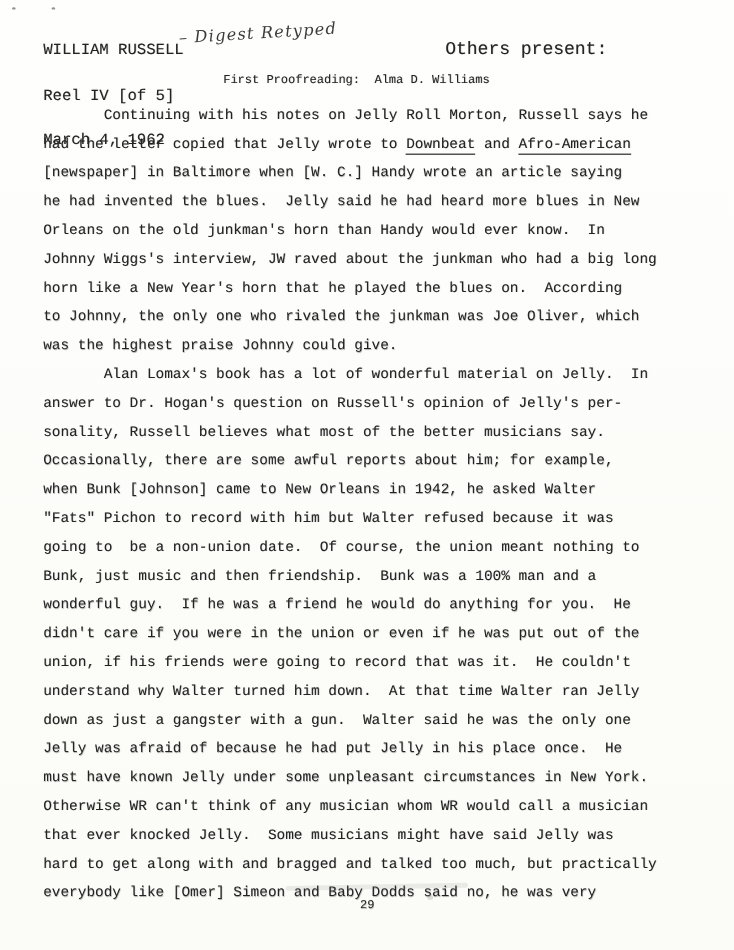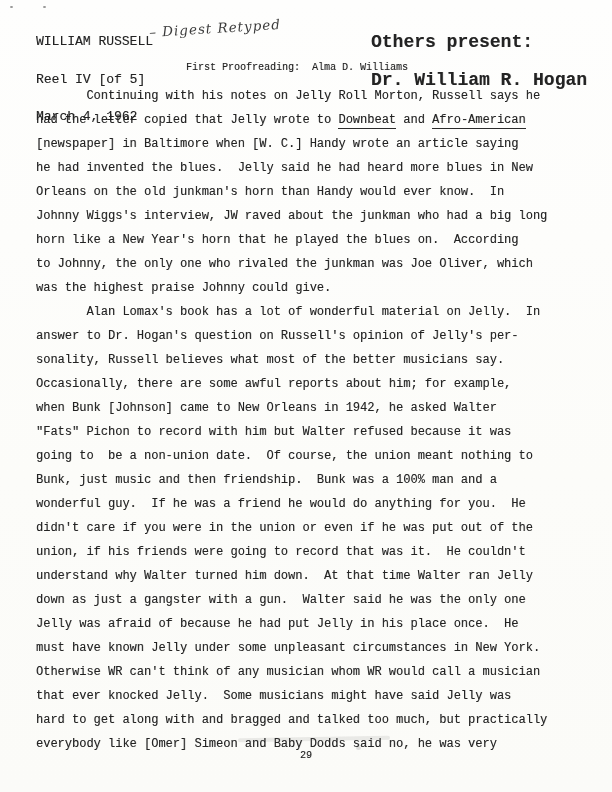--- a/index.html
+++ b/index.html
@@ -18,21 +18,21 @@
     color: #232323;
     text-shadow: 0.4px 0.4px 0.6px rgba(40,40,40,0.35);
     white-space: pre;
   }
   .header-left {
     position: absolute; left: 36px; top: 11px;
     font-size: 13px; line-height: 12.5px;
   }
   .header-right {
     position: absolute; left: 371px; top: 11px;
-    font-size: 18px; line-height: 12.5px; font-weight: bold;
+    font-size: 15px; line-height: 12.5px;
   }
   .proofreading-line {
     position: absolute; left: 186px; top: 61px;
     font-size: 10px; line-height: 14px;
   }
   .handwritten {
     position: absolute; left: 149px; top: 20px;
     font-family: "DejaVu Serif", serif;
     font-style: italic;
     font-size: 13.5px;
@@ -80,21 +80,20 @@
   <div class="header-left tw">
     <div>WILLIAM RUSSELL</div>
     <div>Reel IV [of 5]</div>
     <div>March 4, 1962</div>
   </div>
 
   <div class="handwritten">– Digest Retyped</div>
 
   <div class="header-right tw">
     <div>Others present:</div>
-    <div>Dr. William R. Hogan</div>
   </div>
 
   <div class="proofreading-line tw"><span>First Proofreading:</span><span>  </span><span>Alma D. Williams</span></div>
 
   <div class="body-text tw"><div class="line"><span>       Continuing with his notes on Jelly Roll Morton, Russell says he</span></div><div class="line"><span>had the letter copied that Jelly wrote to </span><span class="underline">Downbeat</span><span> and </span><span class="underline">Afro-American</span></div><div class="line"><span>[newspaper] in Baltimore when [W. C.] Handy wrote an article saying</span></div><div class="line"><span>he had invented the blues.  Jelly said he had heard more blues in New</span></div><div class="line"><span>Orleans on the old junkman's horn than Handy would ever know.  In</span></div><div class="line"><span>Johnny Wiggs's interview, JW raved about the junkman who had a big long</span></div><div class="line"><span>horn like a New Year's horn that he played the blues on.  According</span></div><div class="line"><span>to Johnny, the only one who rivaled the junkman was Joe Oliver, which</span></div><div class="line"><span>was the highest praise Johnny could give.</span></div><div class="line"><span>       Alan Lomax's book has a lot of wonderful material on Jelly.  In</span></div><div class="line"><span>answer to Dr. Hogan's question on Russell's opinion of Jelly's per-</span></div><div class="line"><span>sonality, Russell believes what most of the better musicians say.</span></div><div class="line"><span>Occasionally, there are some awful reports about him; for example,</span></div><div class="line"><span>when Bunk [Johnson] came to New Orleans in 1942, he asked Walter</span></div><div class="line"><span>"Fats" Pichon to record with him but Walter refused because it was</span></div><div class="line"><span>going to  be a non-union date.  Of course, the union meant nothing to</span></div><div class="line"><span>Bunk, just music and then friendship.  Bunk was a 100% man and a</span></div><div class="line"><span>wonderful guy.  If he was a friend he would do anything for you.  He</span></div><div class="line"><span>didn't care if you were in the union or even if he was put out of the</span></div><div class="line"><span>union, if his friends were going to record that was it.  He couldn't</span></div><div class="line"><span>understand why Walter turned him down.  At that time Walter ran Jelly</span></div><div class="line"><span>down as just a gangster with a gun.  Walter said he was the only one</span></div><div class="line"><span>Jelly was afraid of because he had put Jelly in his place once.  He</span></div><div class="line"><span>must have known Jelly under some unpleasant circumstances in New York.</span></div><div class="line"><span>Otherwise WR can't think of any musician whom WR would call a musician</span></div><div class="line"><span>that ever knocked Jelly.  Some musicians might have said Jelly was</span></div><div class="line"><span>hard to get along with and bragged and talked too much, but practically</span></div><div class="line"><span>everybody like [Omer] Simeon and Baby Dodds said no, he was very</span></div></div>
 
   <div class="smudge"></div>
   <div class="smudge-dot"></div>
 
   <div class="footer tw">29</div>

